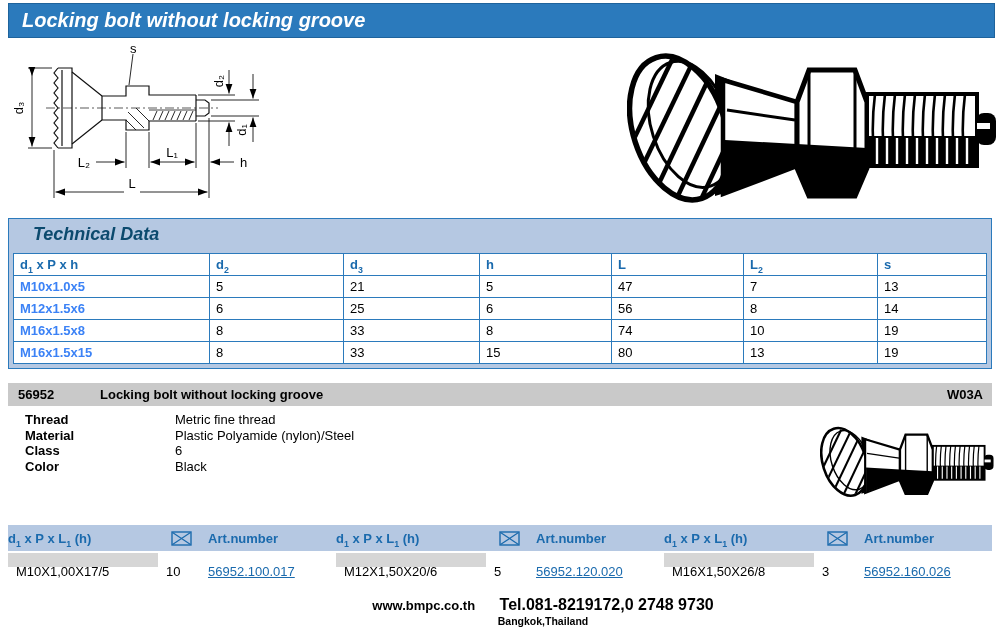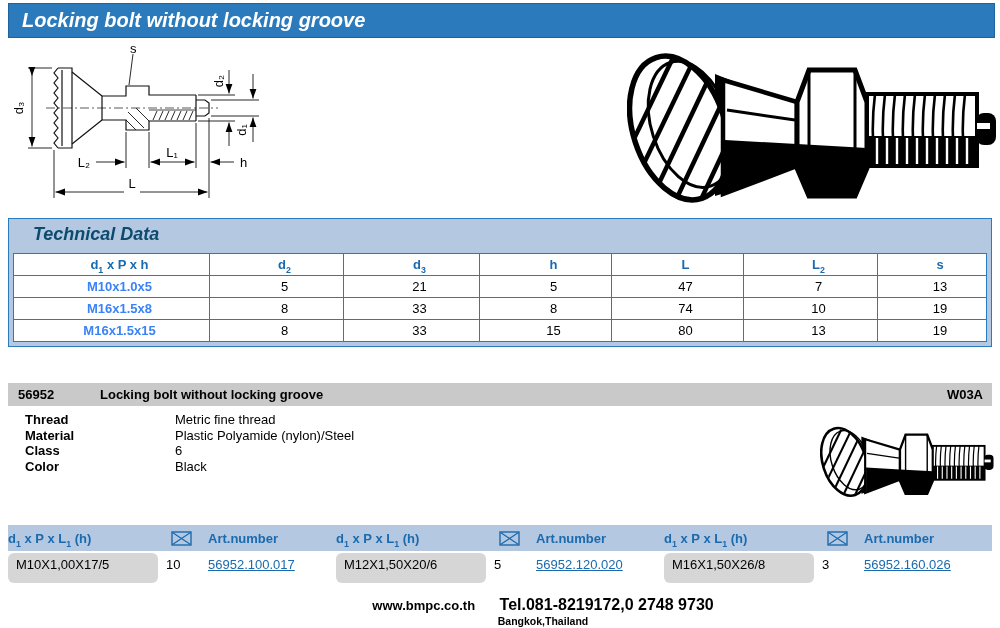--- a/index.html
+++ b/index.html
@@ -35,21 +35,21 @@
   }
   .tech-table-wrap {
     position:absolute; left:8px; top:250px; width:984px;
     box-sizing:border-box; background:#b5c8e2;
     border:1px solid #2b7abc; border-top:none;
     padding:3px 4px 4px 4px;
   }
   .tech-table-wrap table { width:100%; border-collapse:collapse; table-layout:fixed; }
   .tech-table-wrap th, .tech-table-wrap td {
     border:1px solid #2b7abc; background:#fff;
-    font-size:13px; text-align:center; padding:2px 6px 3px 22px; height:16px;
+    font-size:13px; text-align:left; padding:2px 6px 3px 6px; height:16px;
     overflow:hidden; white-space:nowrap;
   }
   .tech-table-wrap th { color:#1a6aad; font-weight:bold; }
   .tech-table-wrap td.size-col { color:#3b82f6; font-weight:bold; }
 
   
   .product-bar {
     position:absolute; left:8px; top:383px; width:984px; height:23px;
     box-sizing:border-box; background:#c9c9c9;
     font-size:13px; font-weight:bold; line-height:23px;
@@ -68,21 +68,21 @@
   .order-head, .order-body {
     display:grid;
     grid-template-columns:150px 46px 132px 150px 46px 132px 150px 46px 132px;
   }
   .order-head { background:#b5c8e2; height:26px; align-items:center;
     color:#1a6aad; font-weight:bold; font-size:13px; }
   .oh-size { }
   .oh-qty  { text-align:center; line-height:0; }
   .oh-art  { padding-left:4px; }
   .order-body { margin-top:2px; }
-  .order-body > div { font-size:13px; padding-top:4px; height:30px; box-sizing:border-box;border-radius:6px; }
+  .order-body > div { font-size:13px; padding-top:11px; height:14px; box-sizing:border-box; }
   .ob-size { background:#d6d6d6; padding-left:8px; }
   .ob-qty  { padding-left:8px; }
   .ob-art  { padding-left:4px; }
   .ob-art a { color:#1a6aad; text-decoration:underline; }
 
   
   .footer {
     position:absolute; left:43px; top:596px; width:1000px;
     text-align:center; font-weight:bold; color:#000;
   }
@@ -237,20 +237,29 @@
       <tr>
         <td class="size-col">M10x1.0x5</td>
         <td>5</td>
         <td>21</td>
         <td>5</td>
         <td>47</td>
         <td>7</td>
         <td>13</td>
       </tr>
       <tr>
+        <td class="size-col">M12x1.5x6</td>
+        <td>6</td>
+        <td>25</td>
+        <td>6</td>
+        <td>56</td>
+        <td>8</td>
+        <td>14</td>
+      </tr>
+      <tr>
         <td class="size-col">M16x1.5x8</td>
         <td>8</td>
         <td>33</td>
         <td>8</td>
         <td>74</td>
         <td>10</td>
         <td>19</td>
       </tr>
       <tr>
         <td class="size-col">M16x1.5x15</td>

